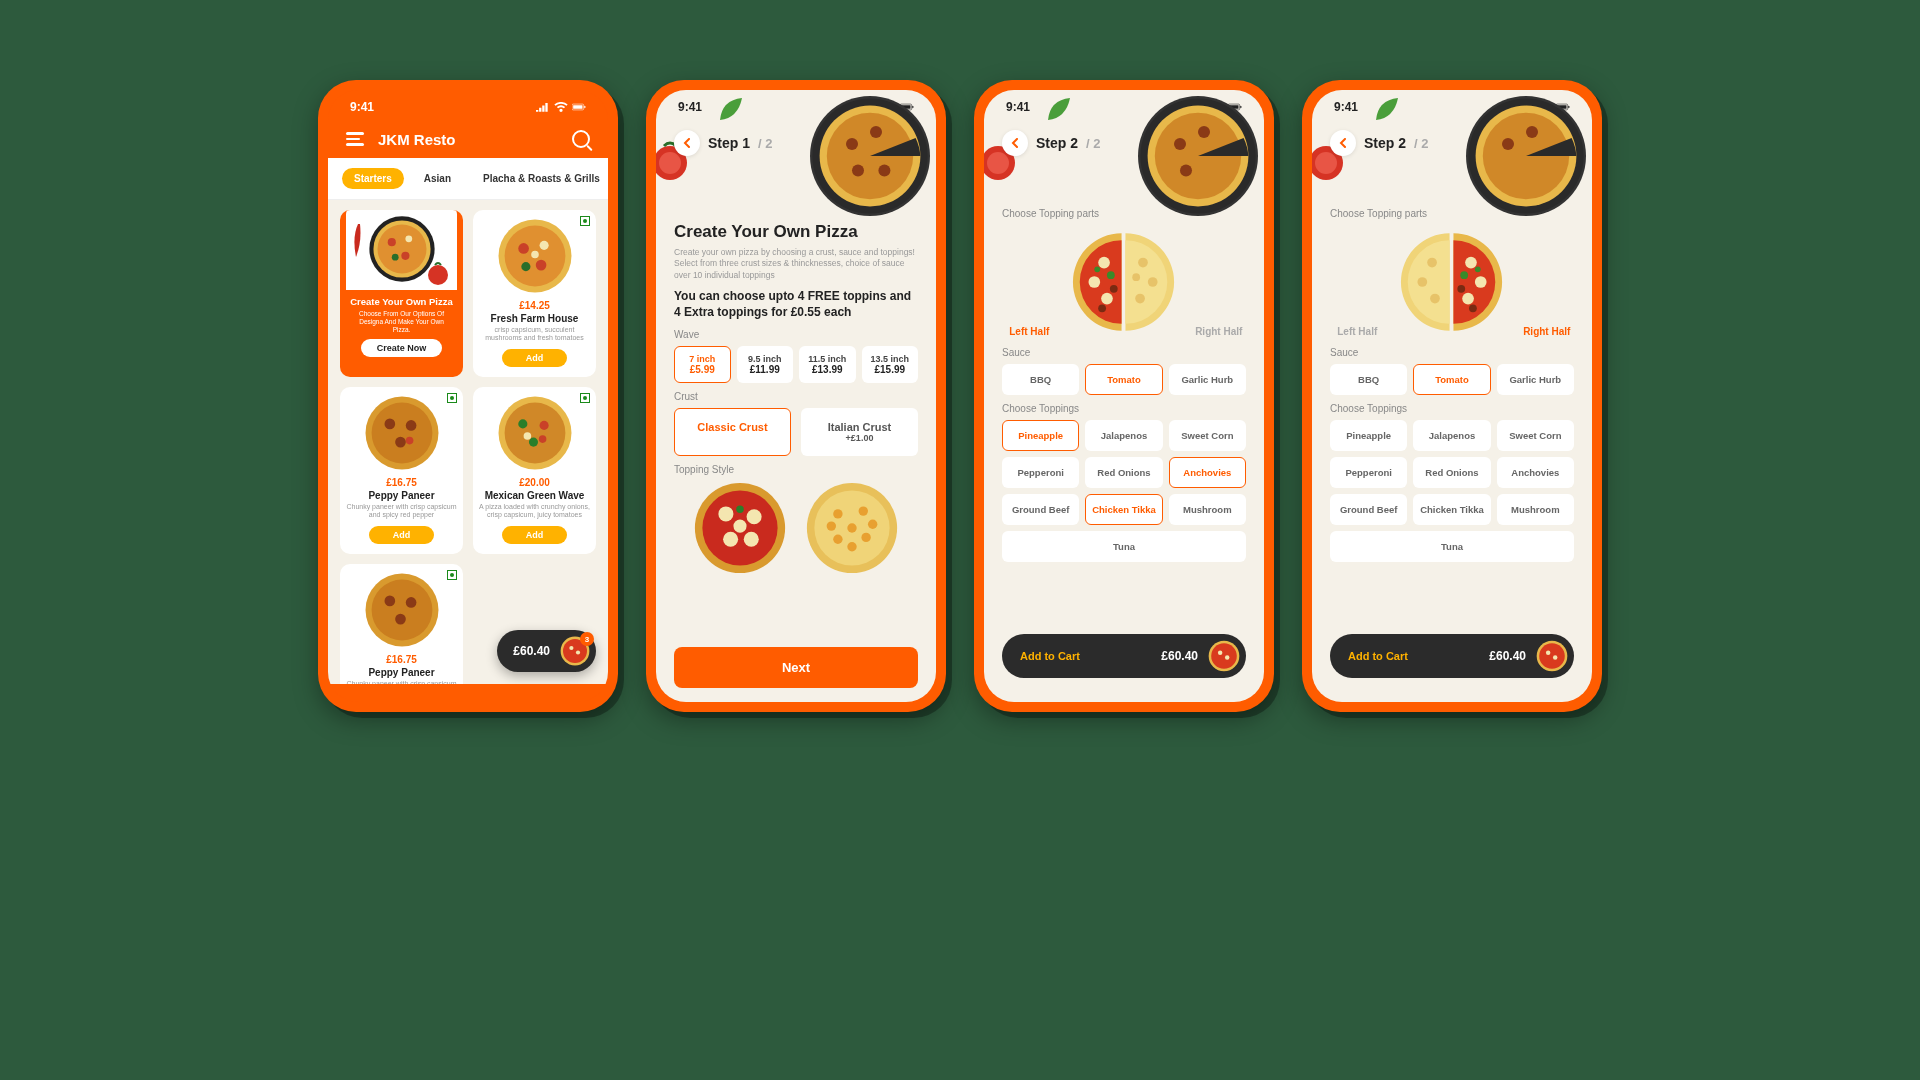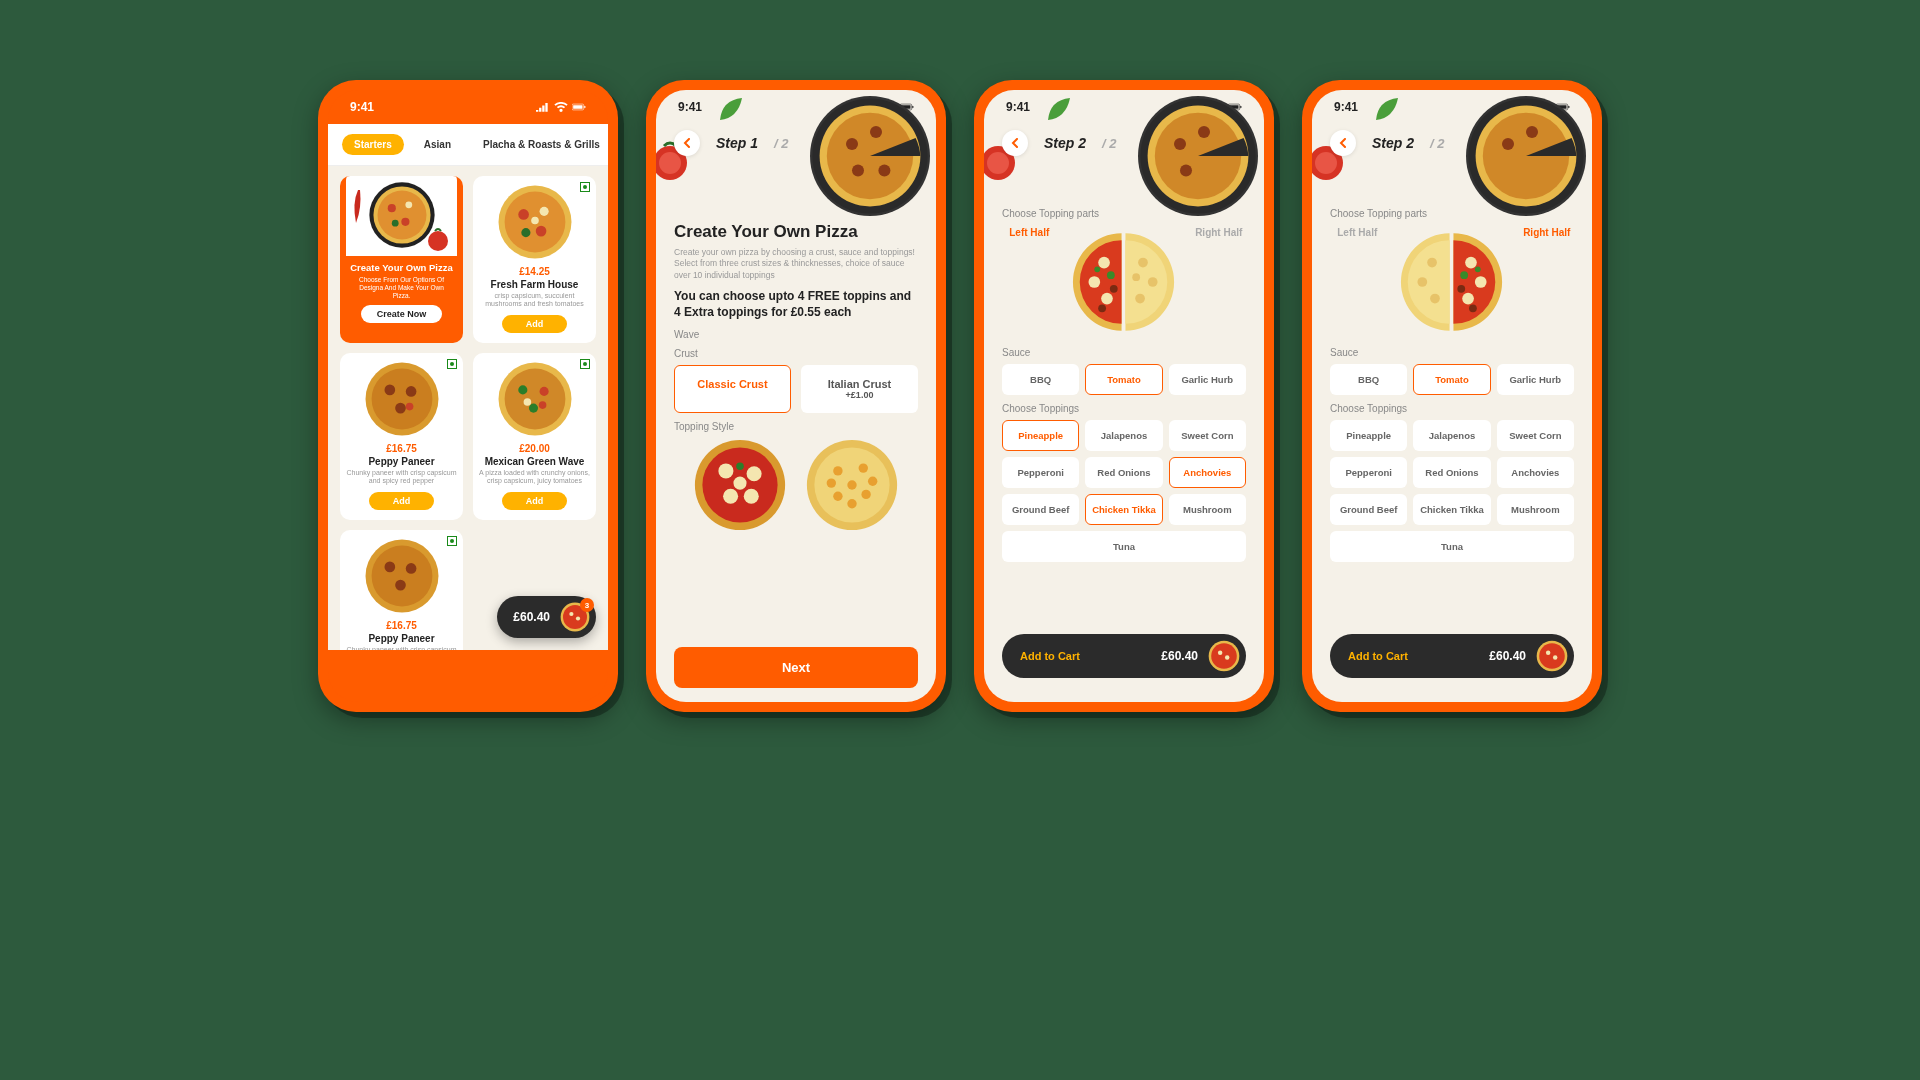--- a/index.html
+++ b/index.html
@@ -41,21 +41,21 @@
   .veg-dot { width: 10px; height: 10px; border: 1px solid #1a8a1a; position: absolute; top: 6px; right: 6px; display:flex; align-items:center; justify-content:center;}
   .veg-dot::after{content:'';width:4px;height:4px;background:#1a8a1a;border-radius:50%;}
 
   .cart-pill { position: absolute; bottom: 12px; right: 12px; background: #2b2b2b; color: #fff; border-radius: 22px; padding: 6px 6px 6px 16px; display: flex; align-items: center; gap: 10px; font-size: 12px; font-weight: 700; box-shadow: 0 4px 12px rgba(0,0,0,.3); }
   .cart-pill .pz { width: 30px; height: 30px; border-radius: 50%; position: relative; }
   .cart-pill .badge { position: absolute; top:-4px; right:-4px; background:#ff5c00; width:14px; height:14px; border-radius:50%; font-size:8px; display:flex; align-items:center; justify-content:center; }
 
   
   .screen.cream-bg { background: #f5f1e8; }
   .top-pizza { position: absolute; top: 6px; right: 6px; width: 120px; height: 120px; border-radius: 50%; background: #333; display:flex; align-items:center; justify-content:center;}
-  .step-row { display: flex; align-items: center; gap: 16px; padding: 6px 18px 4px; position: relative; z-index: 2; font-style: italic; }
+  .step-row { display: flex; align-items: center; gap: 8px; padding: 6px 18px 4px; position: relative; z-index: 2; }
   .back-btn { width: 26px; height: 26px; background: #fff; border-radius: 50%; display: flex; align-items: center; justify-content: center; box-shadow: 0 1px 4px rgba(0,0,0,.1); }
   .back-btn svg { width: 10px; height: 10px; }
   .step-label { font-size: 14px; font-weight: 800; color: #222; }
   .step-total { font-size: 13px; color: #aaa; font-weight: 600; }
   .content { padding: 8px 18px 0; position: relative; z-index: 2; }
   .h1 { font-size: 17px; font-weight: 800; color: #222; margin-top: 54px; margin-bottom: 5px; }
   .subtext { font-size: 8.5px; color: #999; line-height: 1.35; margin-bottom: 8px; }
   .bold-sub { font-size: 12px; font-weight: 700; color: #222; line-height: 1.3; margin-bottom: 4px; }
   .sect-label { font-size: 10px; color: #888; margin: 8px 0 6px; }
   .opt-row { display: flex; gap: 6px; }
@@ -67,21 +67,21 @@
   .crust-row { display: flex; gap: 10px; }
   .crust { flex: 1; background: #fff; border: 1.5px solid transparent; border-radius: 6px; padding: 12px 4px; text-align: center; font-size: 11px; font-weight: 700; color: #555; }
   .crust.sel { border-color: #ff5c00; color: #ff5c00; }
   .crust .extra { font-size: 9px; display: block; color: #555; }
   .tstyle-row { display: flex; gap: 18px; justify-content: center; margin-top: 6px; }
   .tstyle { width: 94px; height: 94px; border-radius: 50%; }
   .next-btn { position: absolute; bottom: 14px; left: 18px; right: 18px; background: #ff5c00; color: #fff; font-size: 13px; font-weight: 700; padding: 13px; border-radius: 8px; text-align: center; border: none; }
 
   
   .parts-label { font-size: 10px; color: #888; margin-top: 40px; margin-bottom: 8px; }
-  .half-row { display: flex; align-items: flex-start; justify-content: center; gap: 14px; margin-bottom: 10px; }
+  .half-row { display: flex; align-items: flex-end; justify-content: center; gap: 14px; margin-bottom: 10px; }
   .half-lbl { font-size: 10px; font-weight: 700; color: #aaa; width: 56px; text-align:center; }
   .half-lbl.act { color: #ff5c00; }
   .pizza-halves { width: 110px; height: 110px; position: relative; }
   .sauce-row, .top-row { display: flex; gap: 6px; flex-wrap: wrap; }
   .chip { background: #fff; border: 1.5px solid transparent; border-radius: 6px; padding: 9px 4px; text-align: center; font-size: 9.5px; font-weight: 600; color: #666; flex: 1 1 calc(33% - 6px); min-width: 0; }
   .chip.sel { border-color: #ff5c00; color: #ff5c00; font-weight: 700; }
   .add-cart { position: absolute; bottom: 24px; left: 18px; right: 18px; background: #2b2b2b; border-radius: 22px; padding: 6px 6px 6px 18px; display: flex; align-items: center; gap: 10px; }
   .add-cart .lbl { color: #ffb200; font-size: 11px; font-weight: 700; flex: 1; }
   .add-cart .pr { color: #fff; font-size: 12px; font-weight: 700; }
   .add-cart .ic { width: 32px; height: 32px; border-radius: 50%; }
@@ -99,20 +99,29 @@
           </svg>
         <svg class="wifi-ic" viewBox="0 0 16 12">
             <path fill="#fff" d="M8 12a2 2 0 100-4 2 2 0 000 4zM3 6a8 8 0 0110 0l-1.5 1.5a6 6 0 00-7 0zM0 3a12 12 0 0116 0l-1.5 1.5a10 10 0 00-13 0z"></path>
           </svg>
         <svg class="bat" viewBox="0 0 24 12">
             <rect x="0" y="1" width="20" height="10" rx="2" fill="none" stroke="#fff" stroke-width="1"></rect>
             <rect x="2" y="3" width="16" height="6" fill="#fff"></rect>
             <rect x="21" y="4" width="2" height="4" rx="1" fill="#fff"></rect>
           </svg>
       </span>
+    </div>
+    <div class="header">
+      <div class="hamburger">
+          <span></span>
+          <span></span>
+          <span></span>
+        </div>
+      <div class="title">JKM Resto</div>
+      <div class="search-ic"></div>
     </div>
     <div class="body">
       <div class="tabs">
         <div class="tab active">Starters</div>
         <div class="tab">Asian</div>
         <div class="tab">Placha &amp; Roasts &amp; Grills</div>
 
       </div>
       <div class="grid">
         <div class="card hero" style="position:relative;padding-top:6px;">
@@ -258,20 +267,38 @@
           </svg>
         </div>
       <span class="step-label">Step 1</span>
       <span class="step-total">/ 2</span>
     </div>
     <div class="content">
       <div class="h1">Create Your Own Pizza</div>
       <div class="subtext">Create your own pizza by choosing a crust, sauce and toppings! Select from three crust sizes &amp; thincknesses, choice of sauce over 10 individual toppings</div>
       <div class="bold-sub">You can choose upto 4 FREE toppins and 4 Extra toppings for £0.55 each</div>
       <div class="sect-label">Wave</div>
+      <div class="opt-row">
+        <div class="opt sel">
+            <div class="opt-t">7 inch</div>
+            <div class="opt-p">£5.99</div>
+          </div>
+        <div class="opt">
+            <div class="opt-t">9.5 inch</div>
+            <div class="opt-p">£11.99</div>
+          </div>
+        <div class="opt">
+            <div class="opt-t">11.5 inch</div>
+            <div class="opt-p">£13.99</div>
+          </div>
+        <div class="opt">
+            <div class="opt-t">13.5 inch</div>
+            <div class="opt-p">£15.99</div>
+          </div>
+      </div>
       <div class="sect-label">Crust</div>
       <div class="crust-row">
         <div class="crust sel">Classic Crust</div>
         <div class="crust"><span>Italian Crust</span><span class="extra">+£1.00</span></div>
       </div>
       <div class="sect-label">Topping Style</div>
       <div class="tstyle-row">
         <svg class="tstyle" viewBox="0 0 100 100">
             <circle cx="50" cy="50" r="48" fill="#d99a2e"></circle>
             <circle cx="50" cy="50" r="40" fill="#c92a1e"></circle>

